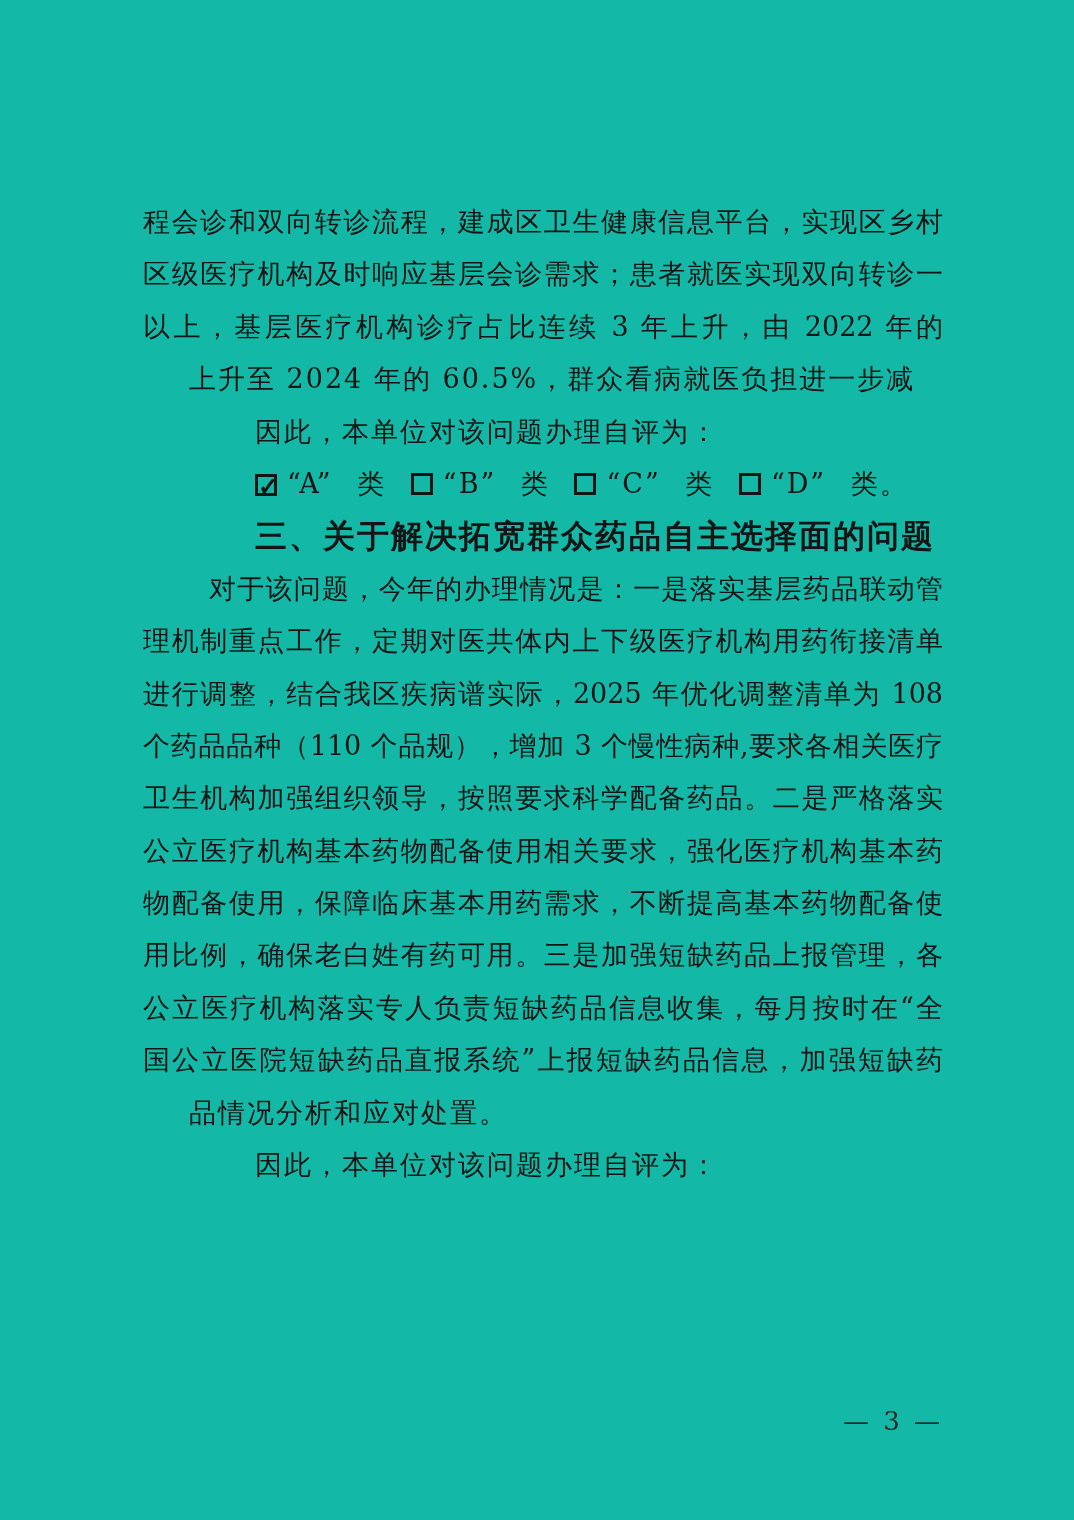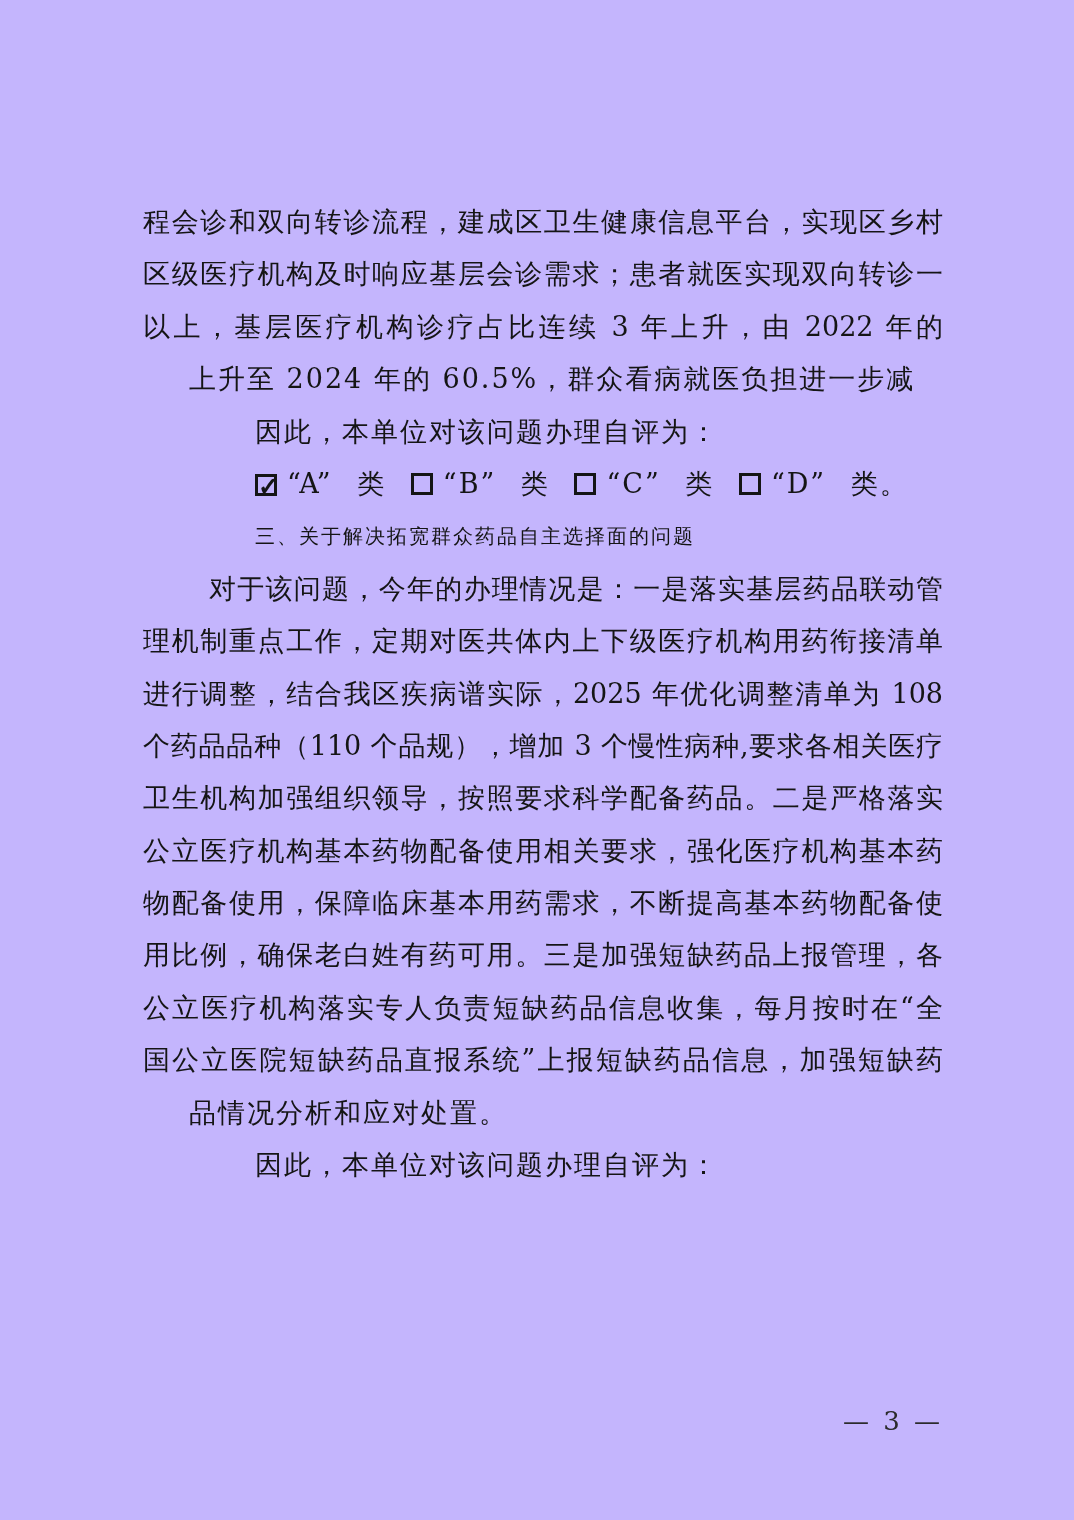--- a/index.html
+++ b/index.html
@@ -6,21 +6,21 @@
   html, body { margin: 0; padding: 0; }
   body {
     width: 1074px; height: 1520px;
     background: #ffffff;
     font-family: "DejaVu Serif", "Liberation Serif", serif;
     color: #151515;
     position: relative;
   }
   .page {
     position: absolute; inset: 0;
-    background: #c4b5fd;
+    background: #14b8a6;
     overflow: hidden;
   }
   .text-block {
     position: absolute;
     left: 143px; top: 196px; width: 800px;
   }
   .line {
     height: 52.4px;
     line-height: 52.4px;
     font-size: 27px;
@@ -28,22 +28,22 @@
     white-space: pre-wrap;
   }
   .line.justify {
     text-align: justify;
     text-align-last: justify;
   }
   .line.flush { letter-spacing: 2px; margin-left: 46px; }
   .line.indent { text-indent: 66px; }
   .line.heading {
     font-family: "DejaVu Sans", "Liberation Sans", sans-serif;
-    font-weight: 400;
-    font-size: 20px;
+    font-weight: 700;
+    font-size: 32px;
   }
   .line.cbline { word-spacing: 14px; }
   .b { font-weight: 400; }
   .checkbox {
     display: inline-block;
     width: 22px; height: 22px;
     border: 3px solid #151515;
     margin-right: 10px;
     vertical-align: -2px;
     text-align: center;

